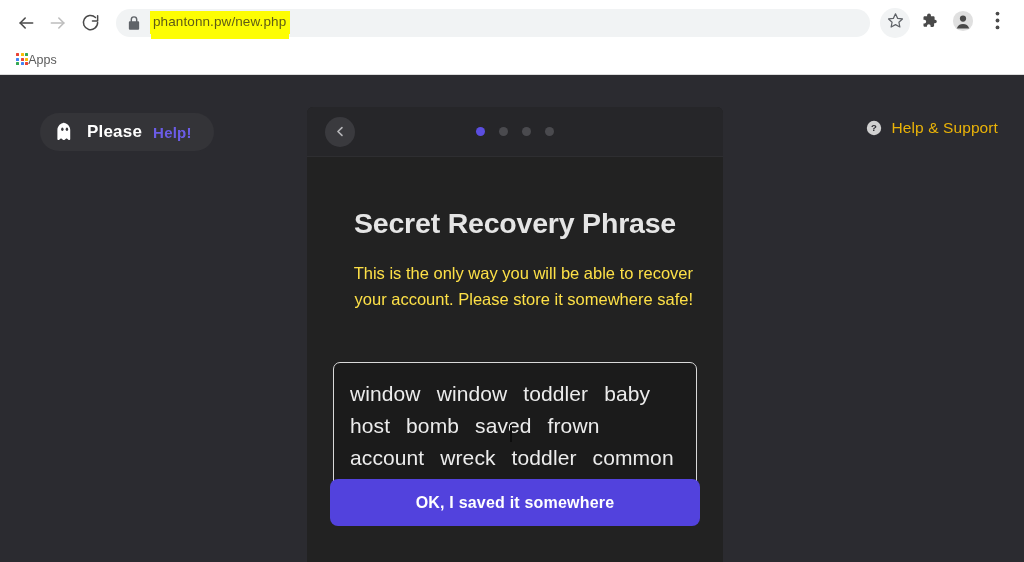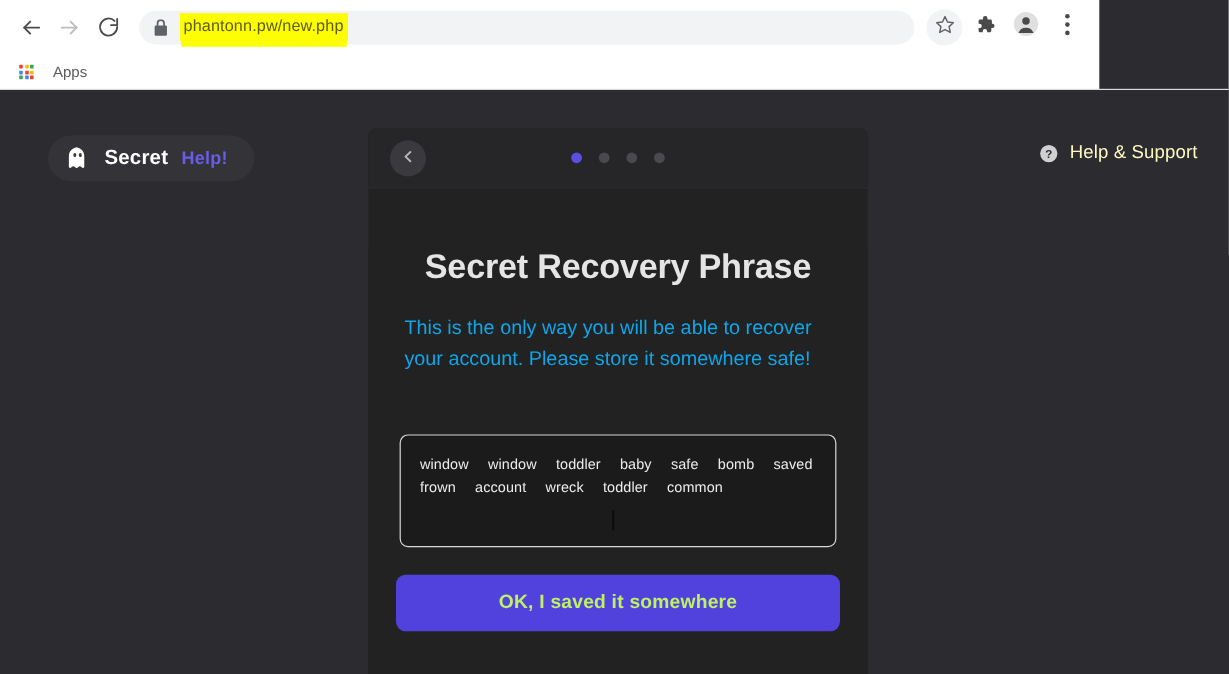--- a/index.html
+++ b/index.html
@@ -17,21 +17,21 @@
     width: 1024px;
     height: 562px;
     overflow: hidden;
     background: #2b2b30;
   }
 
   
   .browser-chrome {
     position: absolute;
     left: 0; top: 0;
-    width: 916px;
+    width: 1024px;
     height: 75px;
     background: #c4b5fd;
     z-index: 20;
   }
 
   .toolbar {
     position: relative;
     height: 45px;
     display: flex;
     align-items: center;
@@ -96,22 +96,21 @@
   .bookmarks-bar {
     height: 30px;
     background: #ffffff;
     display: flex;
     align-items: center;
     padding: 0 10px;
     position: relative;
   }
   .bm-item {
     display: flex;
-    align-items: center;
-    gap: 16px;
+    gap: 0;
     padding: 2px 6px;
     border-radius: 4px;
   }
   .bm-label {
     font-size: 12.5px;
     color: #5b5b5b;
   }
   .apps-grid {
     display: grid;
     grid-template-columns: repeat(3, 3px);
@@ -183,21 +182,21 @@
   .help-support {
     position: absolute;
     right: 26px; top: 44px;
     display: flex;
     align-items: center;
     gap: 9px;
   }
   .help-icon { width: 16px; height: 16px; flex: 0 0 auto; }
   .help-label {
     font-size: 15.5px;
-    color: #fef9c3;
+    color: #eab308;
     letter-spacing: 0.1px;
   }
 
   
   .modal {
     position: absolute;
     left: 307px;
     top: 32px;
     width: 416px;
     height: 455px;
@@ -250,43 +249,43 @@
   .modal-title {
     text-align: center;
     font-size: 28.5px;
     font-weight: bold;
     color: #e5e5e5;
     margin-top: 50px;
     letter-spacing: -0.2px;
   }
 
   .modal-warning {
-    text-align: left;
+    text-align: right;
     font-size: 16.5px;
-    color: #0ea5e9;
+    color: #fde047;
     line-height: 1.58;
     margin-top: 20px;
     padding: 0 4px;
   }
 
   .seed-box {
     margin-top: 50px;
     border: 1.5px solid #d9d9d9;
     border-radius: 7px;
     background: #1b1b1b;
     padding: 16px 16px 18px 16px;
     position: relative;
     min-height: 94px;
   }
   .seed-words {
     display: flex;
     flex-wrap: wrap;
     column-gap: 16px;
     row-gap: 2px;
-    font-size: 12px;
+    font-size: 21px;
     color: #ececec;
     line-height: 1.43;
     letter-spacing: 0.1px;
     text-align: right;
   }
   .seed-word { white-space: nowrap; }
 
   .text-caret {
     position: absolute;
     left: 176px;
@@ -301,21 +300,21 @@
     left: 23px;
     right: 23px;
     top: 272px;
     height: 47px;
     background: #5242dd;
     border-radius: 8px;
     border: none;
     display: flex;
     align-items: center;
     justify-content: center;
-    color: #bef264;
+    color: #ffffff;
     font-size: 16px;
     font-weight: bold;
     letter-spacing: 0.2px;
     font-family: "Liberation Sans", sans-serif;
   }
 
   
   .page-bottom-strip {
     position: absolute;
     left: 0; bottom: 0;
@@ -432,21 +431,21 @@
   <div class="page">
 
     <div class="brand-pill">
       <span class="ghost-icon">
         <svg width="22" height="22" viewBox="0 0 24 24">
           <path d="M12 1.8c-4.6 0-8.3 3.5-8.3 7.9v10c0 .9 1 1.4 1.7.9l1.6-1.2c.4-.3 1-.3 1.4 0l1.6 1.2c.4.3 1 .3 1.4 0l1.6-1.2c.4-.3 1-.3 1.4 0l1.6 1.2c.7.5 1.7 0 1.7-.9v-10c0-4.4-3.7-7.9-8.3-7.9z" fill="#ffffff"></path>
           <ellipse cx="9.1" cy="9" rx="1.35" ry="1.9" fill="#3a3a3e"></ellipse>
           <ellipse cx="14.1" cy="9" rx="1.35" ry="1.9" fill="#3a3a3e"></ellipse>
         </svg>
       </span>
-      <span class="brand-name">Secret</span>
+      <span class="brand-name">Please</span>
       <span class="brand-beta">Help!</span>
     </div>
 
     <div class="help-support">
       <span class="help-icon">
         <svg width="16" height="16" viewBox="0 0 20 20">
           <circle cx="10" cy="10" r="9" fill="#d0d0d0"></circle>
           <text x="10" y="14.3" font-family="Liberation Sans, sans-serif" font-size="12" font-weight="bold" fill="#2b2b30" text-anchor="middle">?</text>
         </svg>
       </span>
@@ -476,21 +475,21 @@
         <h1 class="modal-title">Secret Recovery Phrase</h1>
 
         <p class="modal-warning">This is the only way you will be able to recover your account. Please store it somewhere safe!</p>
 
         <div class="seed-box">
           <div class="seed-words" id="seed-words">
               <span class="seed-word">window</span>
               <span class="seed-word">window</span>
               <span class="seed-word">toddler</span>
               <span class="seed-word">baby</span>
-              <span class="seed-word">safe</span>
+              <span class="seed-word">host</span>
               <span class="seed-word">bomb</span>
               <span class="seed-word">saved</span>
               <span class="seed-word">frown</span>
               <span class="seed-word">account</span>
               <span class="seed-word">wreck</span>
               <span class="seed-word">toddler</span>
               <span class="seed-word">common</span>
             </div>
           <span class="text-caret"></span>
         </div>

